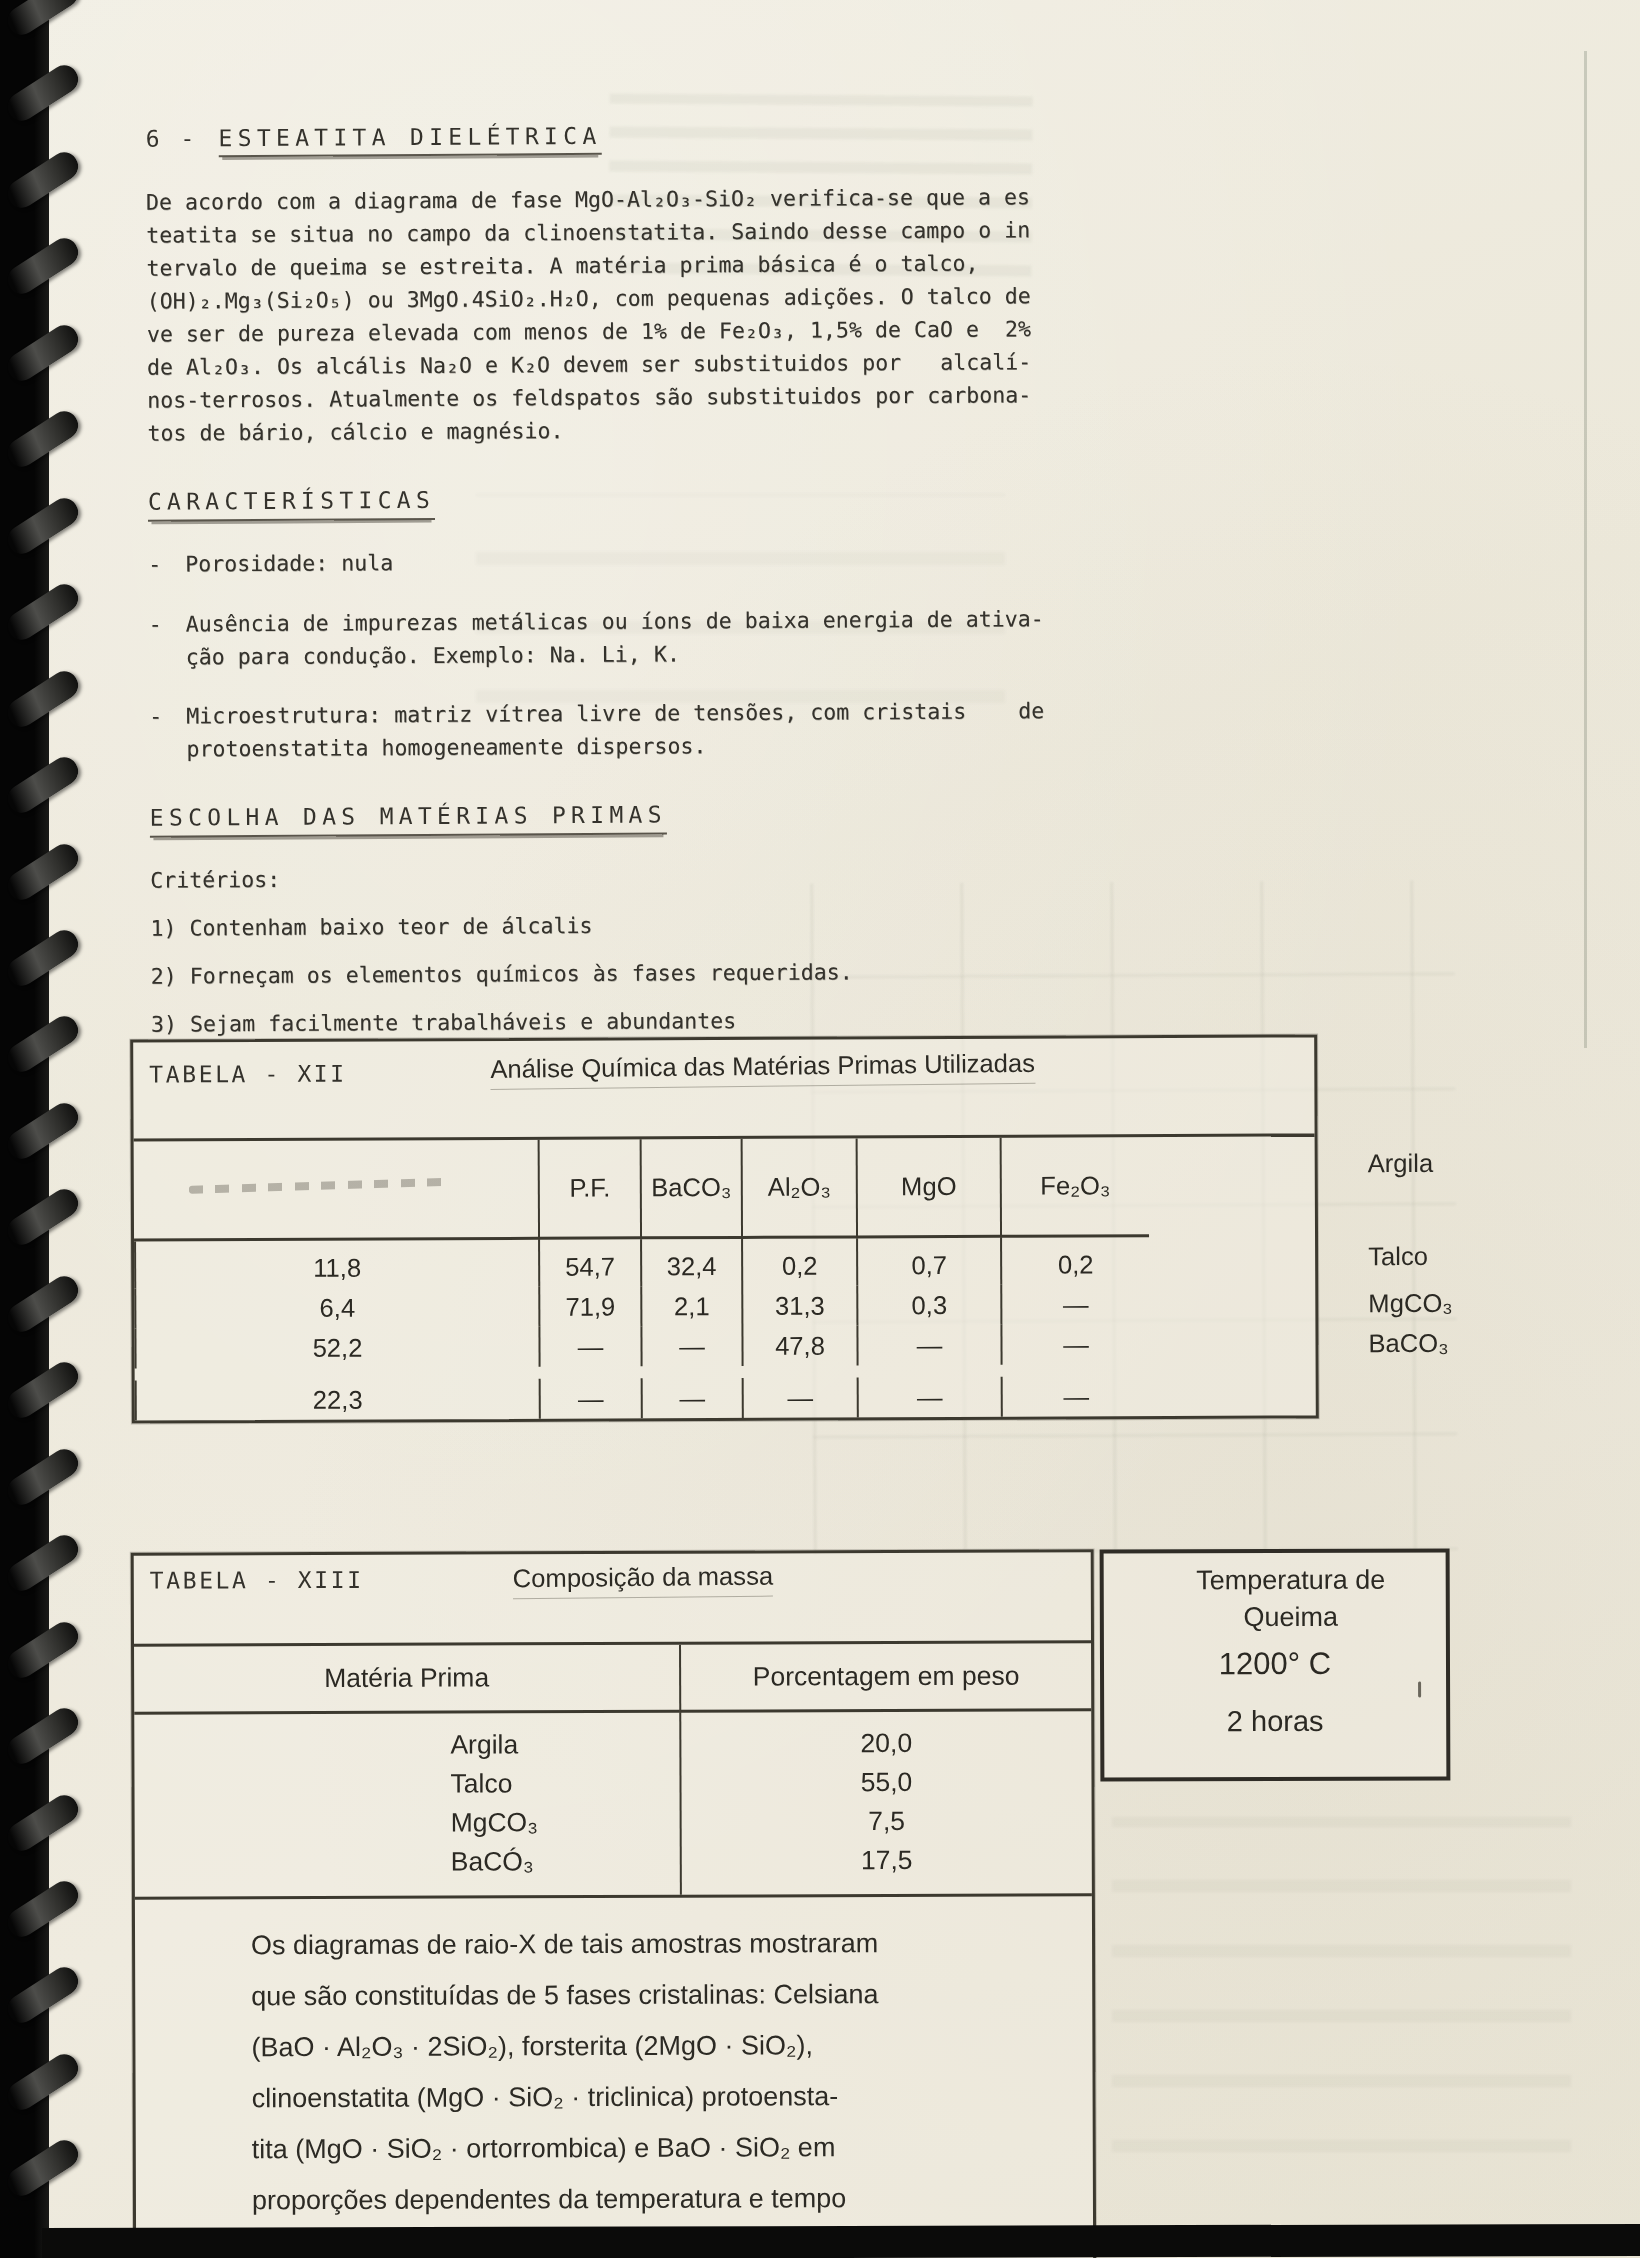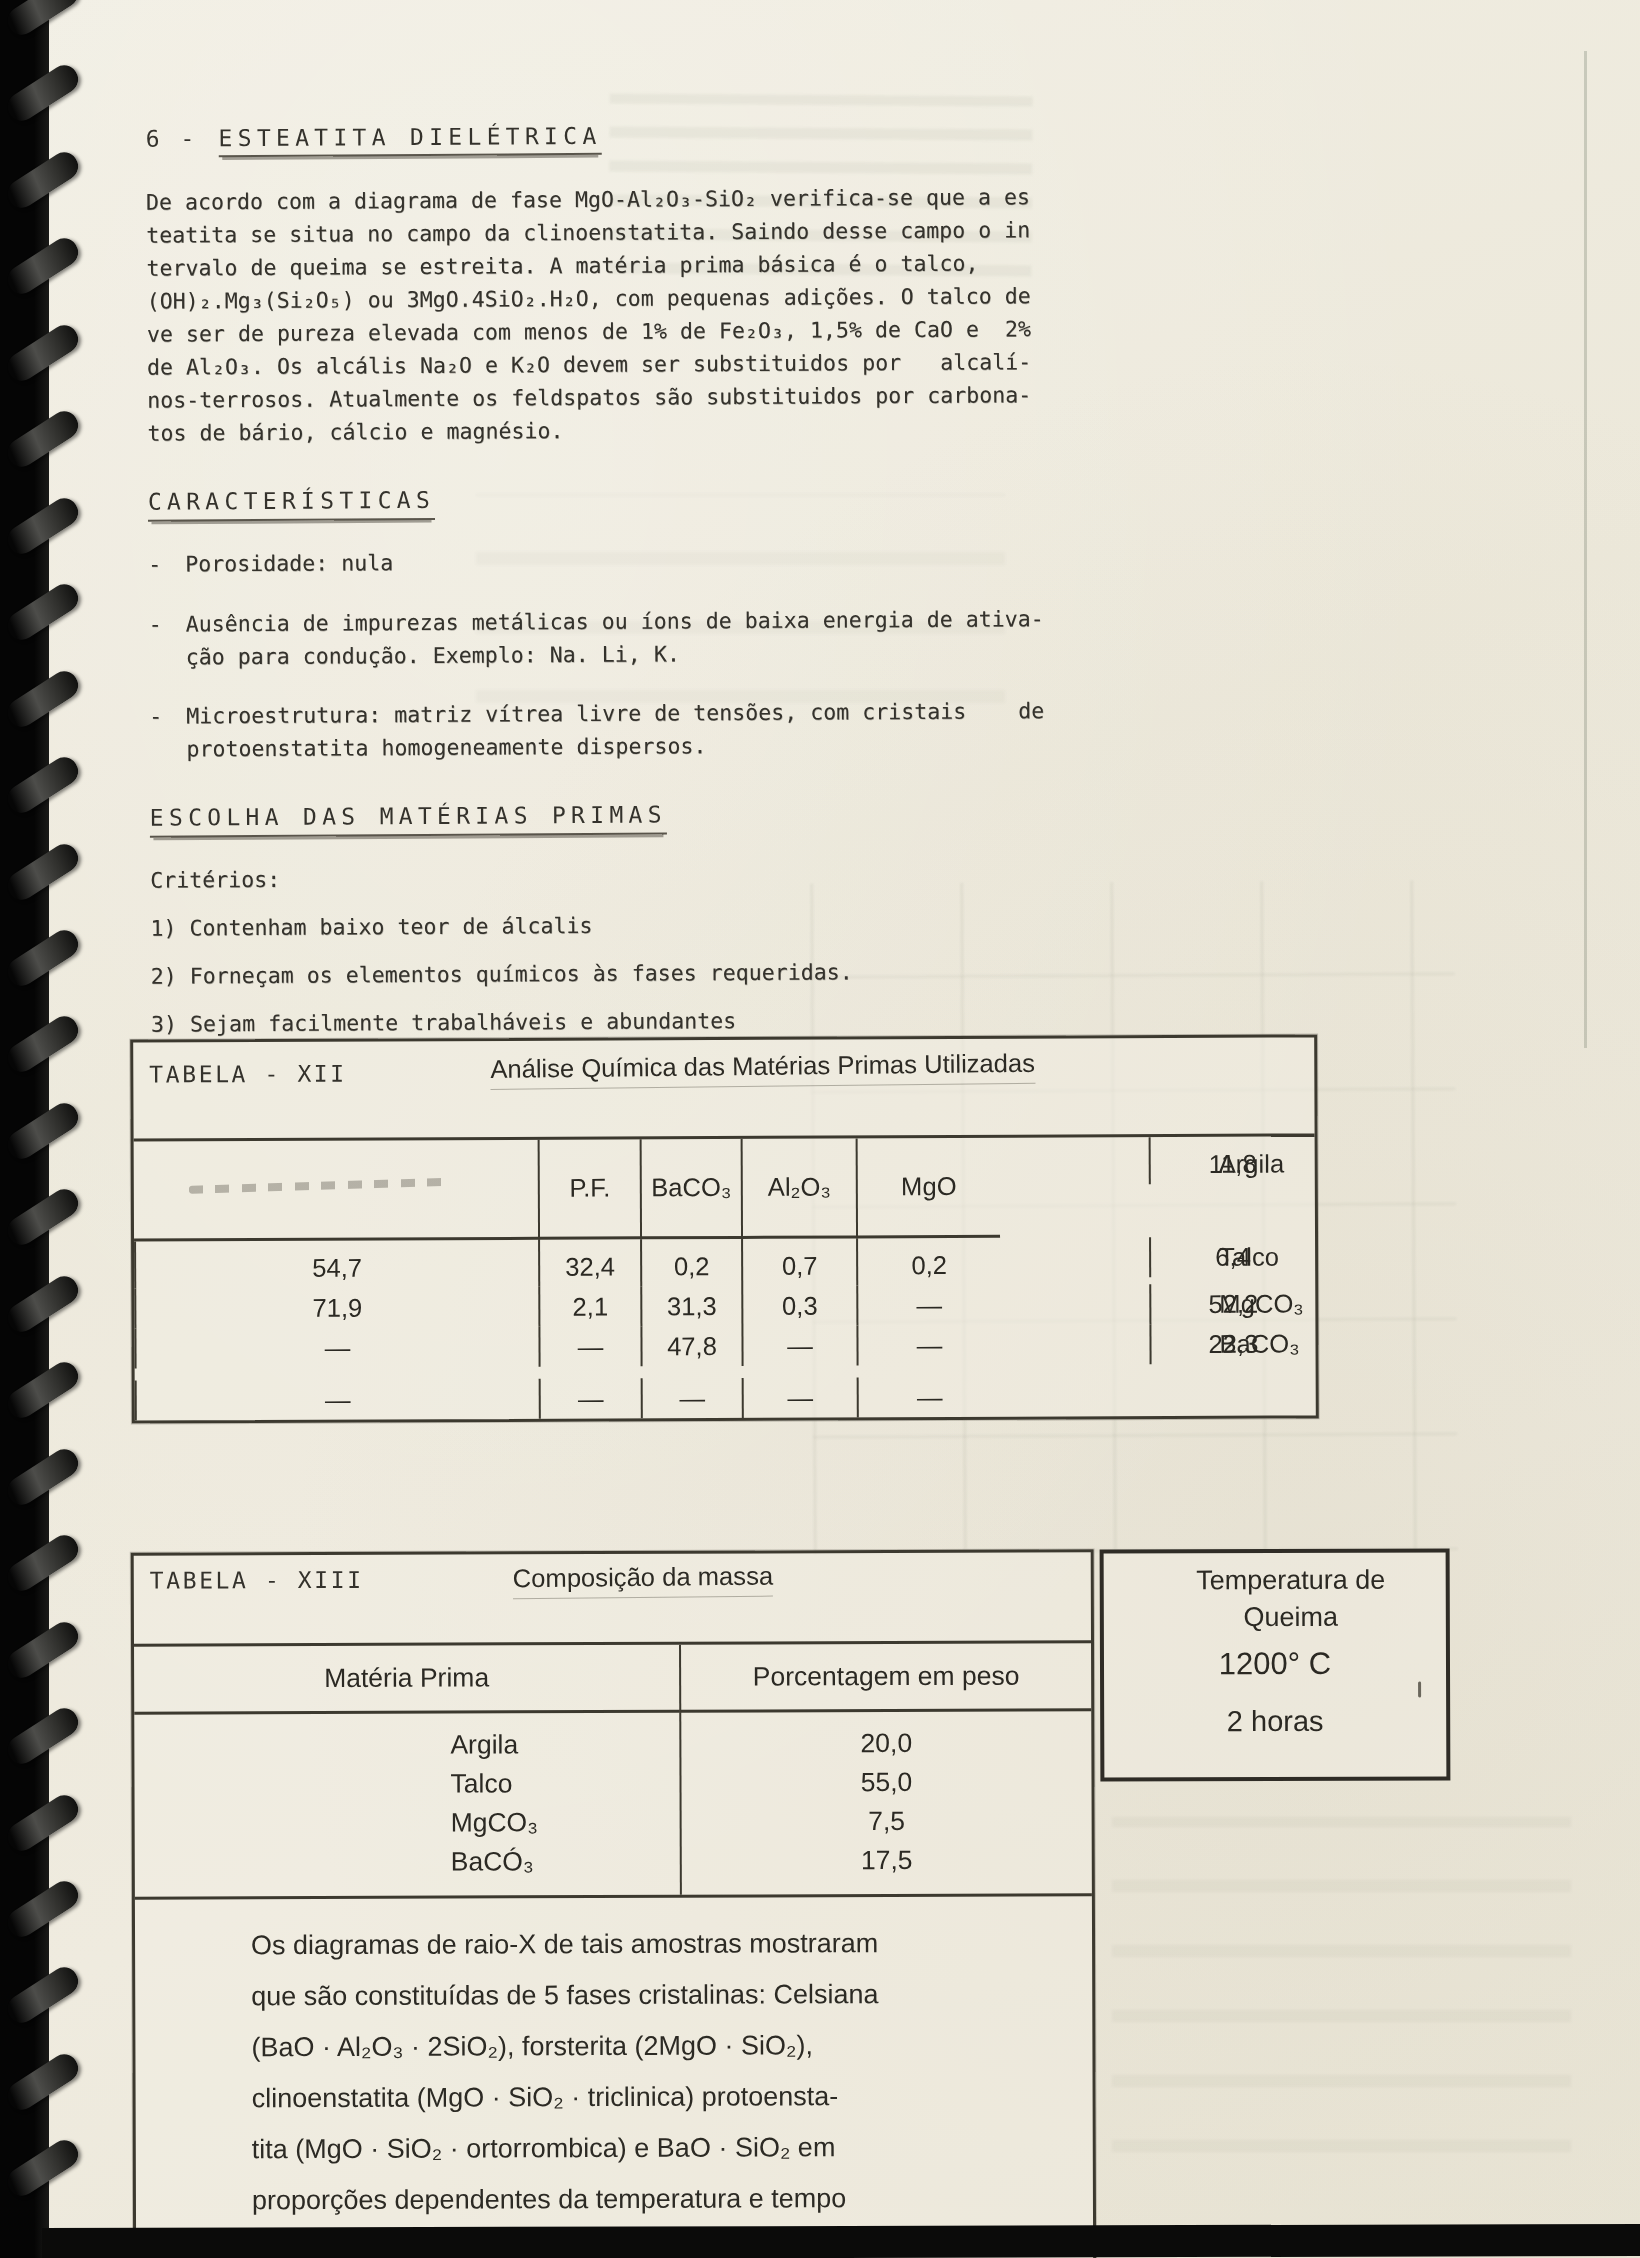--- a/index.html
+++ b/index.html
@@ -188,20 +188,21 @@
       <span class="t-title">Análise Química das Matérias Primas Utilizadas</span>
     </div>
     <div class="t12-grid">
       <div class="hcell" style="position:relative;">
           <span class="scribble"></span>
         </div>
       <div class="hcell vline">P.F.</div>
       <div class="hcell vline">BaCO₃</div>
       <div class="hcell vline">Al₂O₃</div>
       <div class="hcell vline">MgO</div>
+      <div class="hcell vline">Fe₂O₃</div>
 
       <div class="cell namecell pad-top">Argila</div>
       <div class="cell vline pad-top">11,8</div>
       <div class="cell vline pad-top">54,7</div>
       <div class="cell vline pad-top">32,4</div>
       <div class="cell vline pad-top">0,2</div>
       <div class="cell vline pad-top">0,7</div>
       <div class="cell vline pad-top">0,2</div>
 
       <div class="cell namecell">Talco</div>

